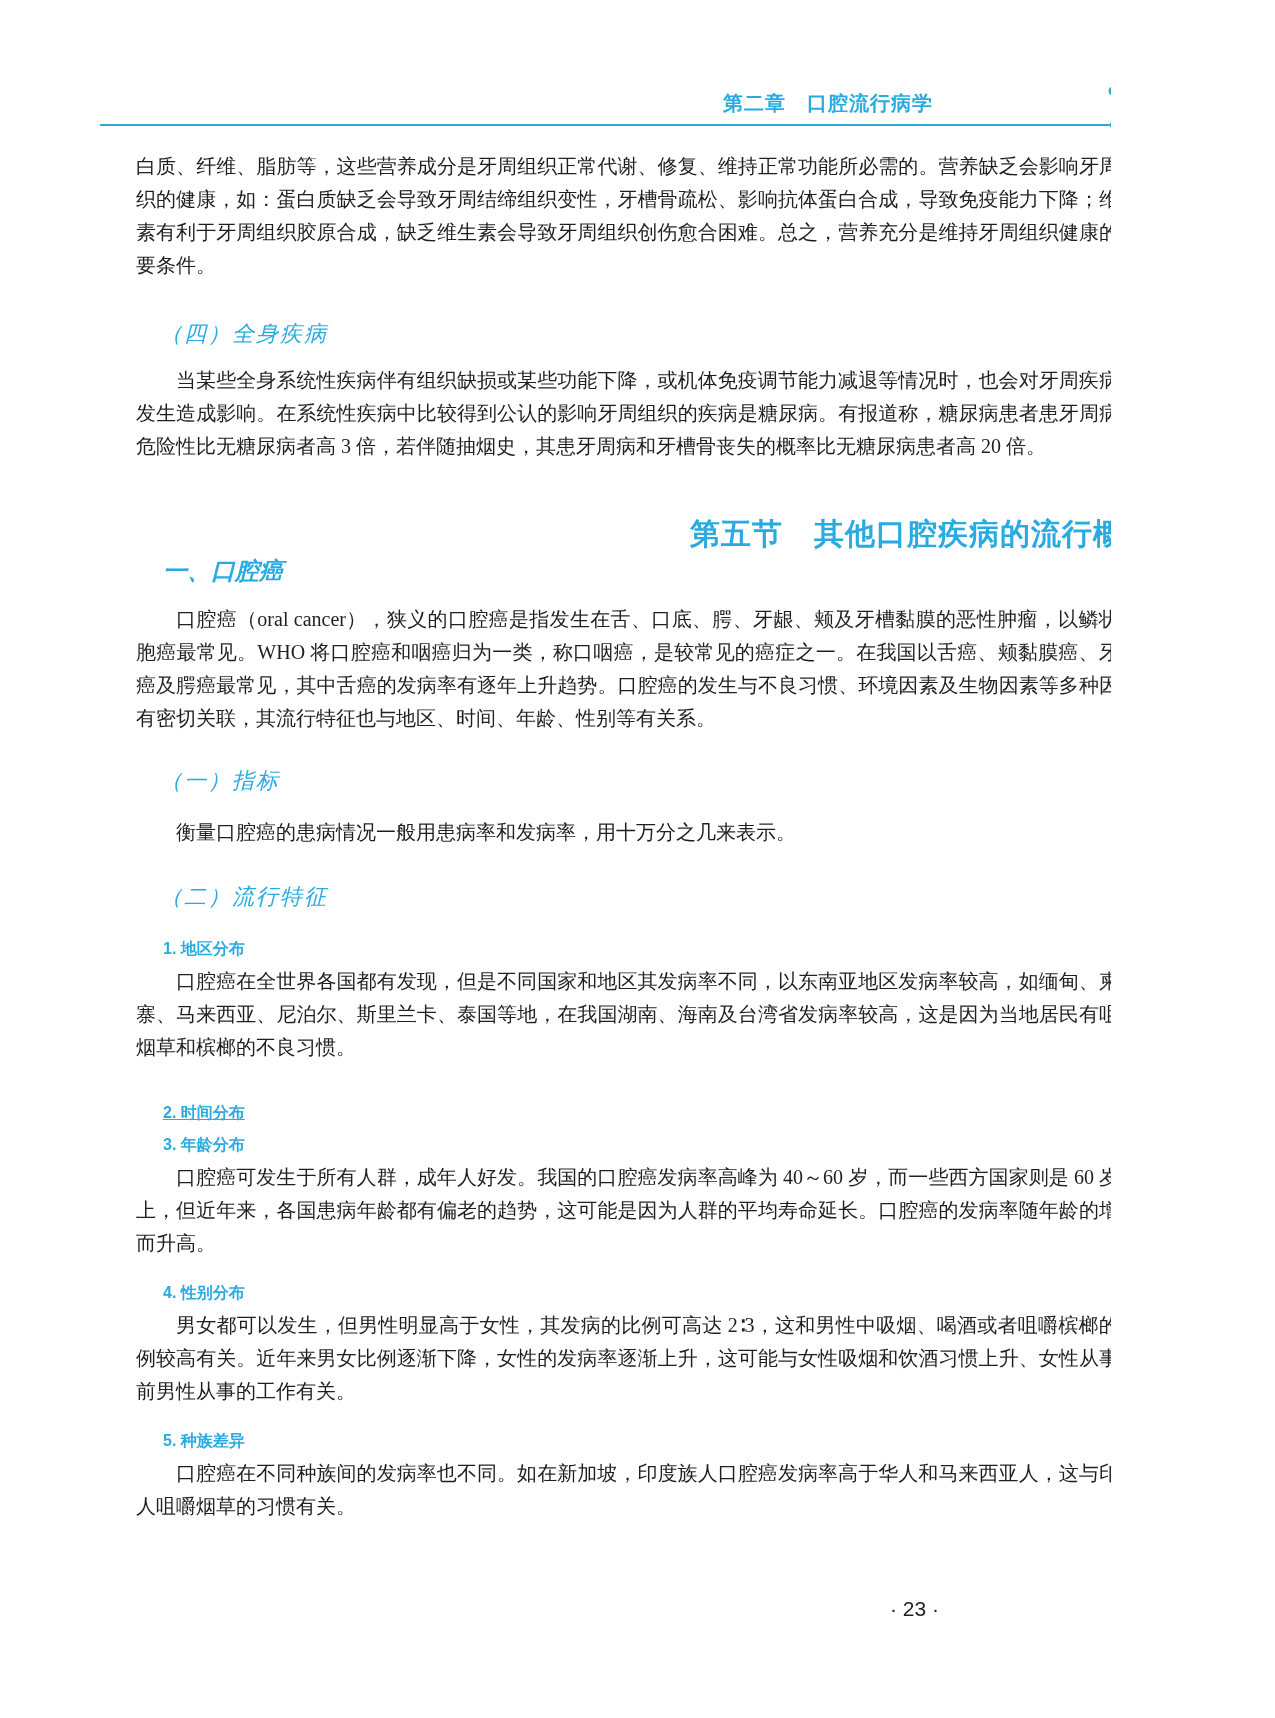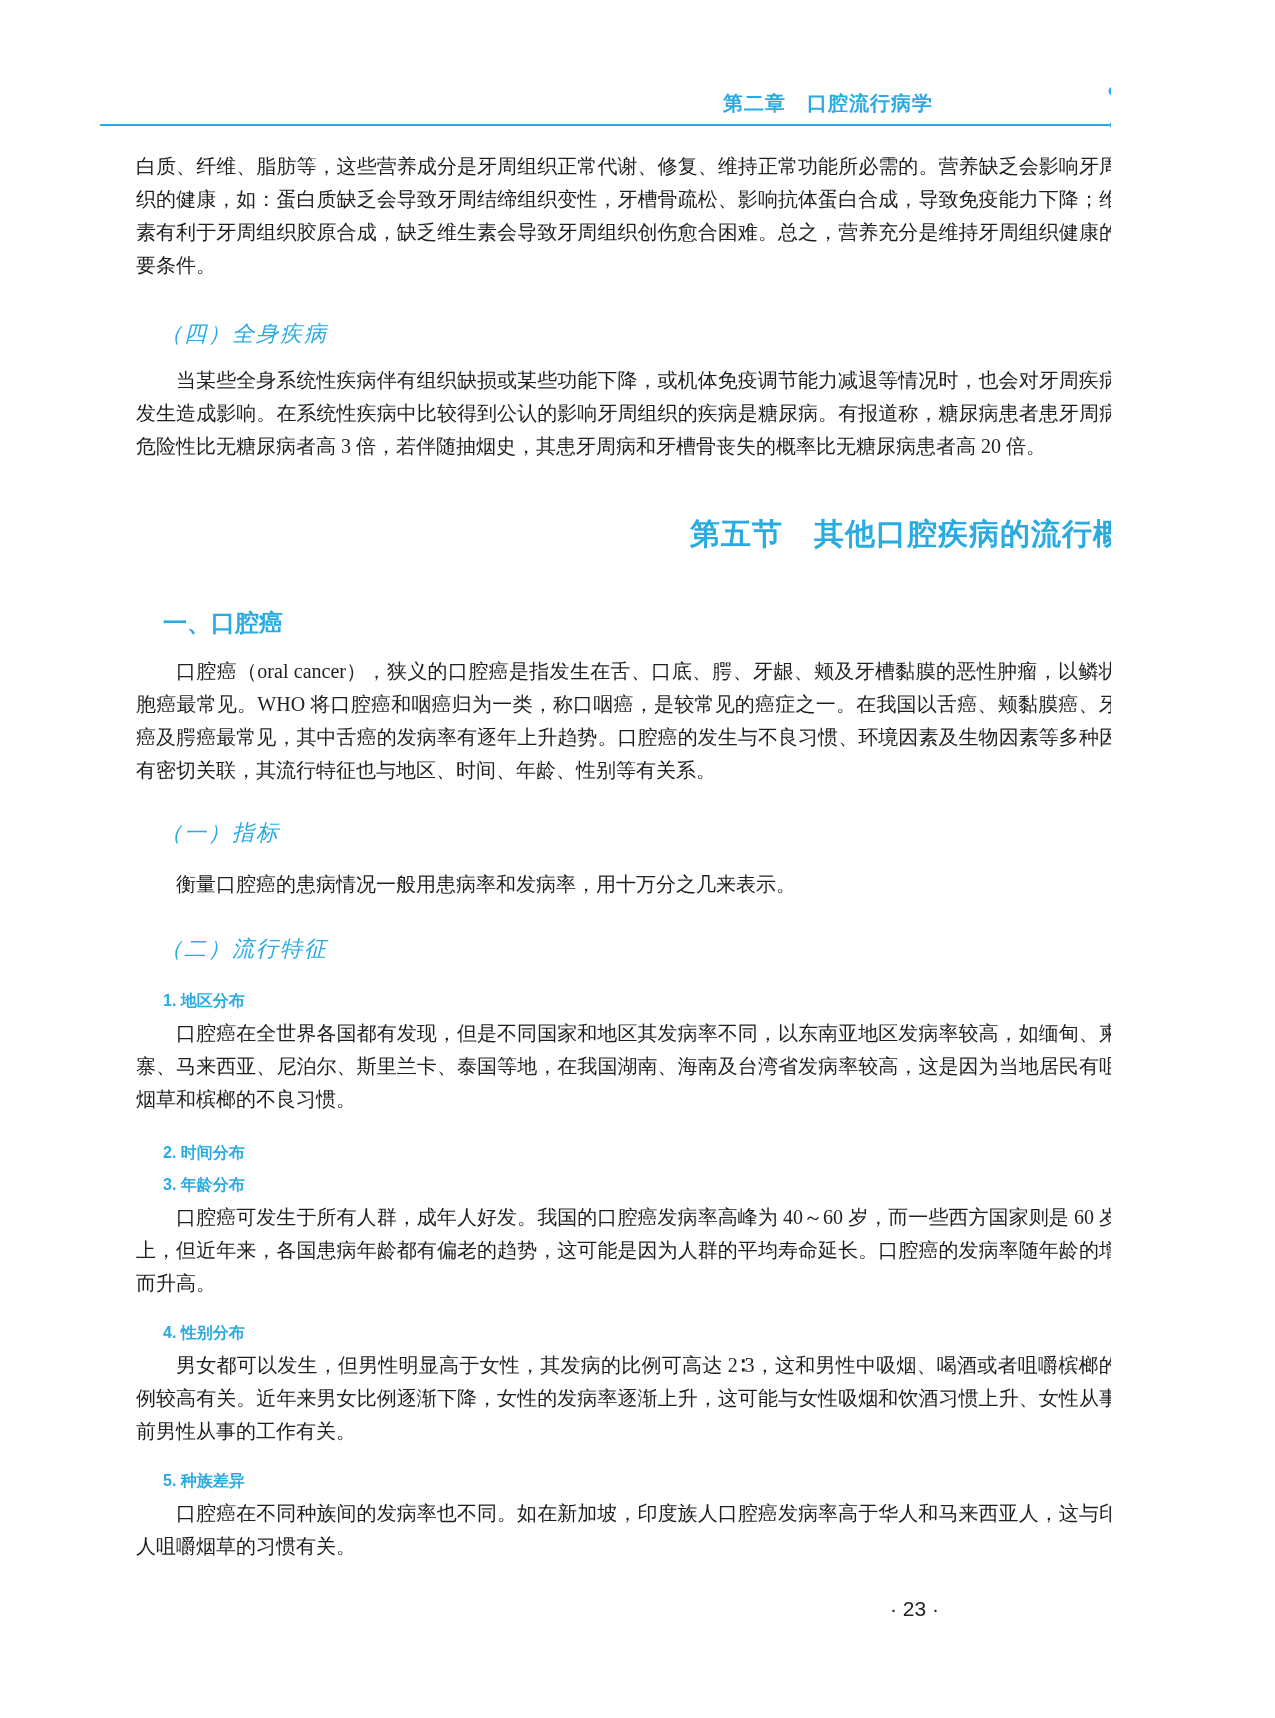--- a/index.html
+++ b/index.html
@@ -127,34 +127,34 @@
   <div class="content">
 
     <p style="margin-top:150px;">白质、纤维、脂肪等，这些营养成分是牙周组织正常代谢、修复、维持正常功能所必需的。营养缺乏会影响牙周组织的健康，如：蛋白质缺乏会导致牙周结缔组织变性，牙槽骨疏松、影响抗体蛋白合成，导致免疫能力下降；维生素有利于牙周组织胶原合成，缺乏维生素会导致牙周组织创伤愈合困难。总之，营养充分是维持牙周组织健康的必要条件。</p>
 
     <h3 class="kai-heading" style="margin-top:21px;">（四）全身疾病</h3>
 
     <p class="indent" style="margin-top:15px;">当某些全身系统性疾病伴有组织缺损或某些功能下降，或机体免疫调节能力减退等情况时，也会对牙周疾病的发生造成影响。在系统性疾病中比较得到公认的影响牙周组织的疾病是糖尿病。有报道称，糖尿病患者患牙周病的危险性比无糖尿病者高 3 倍，若伴随抽烟史，其患牙周病和牙槽骨丧失的概率比无糖尿病患者高 20 倍。</p>
 
     <h1 class="section-title" style="margin-top:35px;text-align:right;">第五节　其他口腔疾病的流行概况</h1>
 
-    <h2 class="h2-heading" style="margin-top:52px;">一、口腔癌</h2>
+    <h2 class="h2-heading" style="font-style:italic;">一、口腔癌</h2>
 
     <p class="indent" style="margin-top:16px;">口腔癌（oral cancer），狭义的口腔癌是指发生在舌、口底、腭、牙龈、颊及牙槽黏膜的恶性肿瘤，以鳞状细胞癌最常见。WHO 将口腔癌和咽癌归为一类，称口咽癌，是较常见的癌症之一。在我国以舌癌、颊黏膜癌、牙龈癌及腭癌最常见，其中舌癌的发病率有逐年上升趋势。口腔癌的发生与不良习惯、环境因素及生物因素等多种因素有密切关联，其流行特征也与地区、时间、年龄、性别等有关系。</p>
 
     <h3 class="kai-heading" style="margin-top:15px;">（一）指标</h3>
 
     <p class="indent" style="margin-top:20px;">衡量口腔癌的患病情况一般用患病率和发病率，用十万分之几来表示。</p>
 
     <h3 class="kai-heading" style="margin-top:17px;">（二）流行特征</h3>
 
     <h4 class="h3-heading" style="margin-top:23px;">1. 地区分布</h4>
     <p class="indent" style="margin-top:2px;">口腔癌在全世界各国都有发现，但是不同国家和地区其发病率不同，以东南亚地区发病率较高，如缅甸、柬埔寨、马来西亚、尼泊尔、斯里兰卡、泰国等地，在我国湖南、海南及台湾省发病率较高，这是因为当地居民有咀嚼烟草和槟榔的不良习惯。</p>
 
-    <h4 class="h3-heading" style="margin-top:7px;">2. 时间分布</h4>
+    <h4 class="h3-heading" style="margin-top:19px;text-decoration:underline;">2. 时间分布</h4>
 
     <h4 class="h3-heading" style="margin-top:4px;">3. 年龄分布</h4>
     <p class="indent" style="margin-top:2px;">口腔癌可发生于所有人群，成年人好发。我国的口腔癌发病率高峰为 40～60 岁，而一些西方国家则是 60 岁以上，但近年来，各国患病年龄都有偏老的趋势，这可能是因为人群的平均寿命延长。口腔癌的发病率随年龄的增长而升高。</p>
 
     <h4 class="h3-heading" style="margin-top:3px;">4. 性别分布</h4>
     <p class="indent" style="margin-top:2px;">男女都可以发生，但男性明显高于女性，其发病的比例可高达 2∶3，这和男性中吸烟、喝酒或者咀嚼槟榔的比例较高有关。近年来男女比例逐渐下降，女性的发病率逐渐上升，这可能与女性吸烟和饮酒习惯上升、女性从事以前男性从事的工作有关。</p>
 
     <h4 class="h3-heading" style="margin-top:3px;">5. 种族差异</h4>
     <p class="indent" style="margin-top:2px;">口腔癌在不同种族间的发病率也不同。如在新加坡，印度族人口腔癌发病率高于华人和马来西亚人，这与印度人咀嚼烟草的习惯有关。</p>
 

